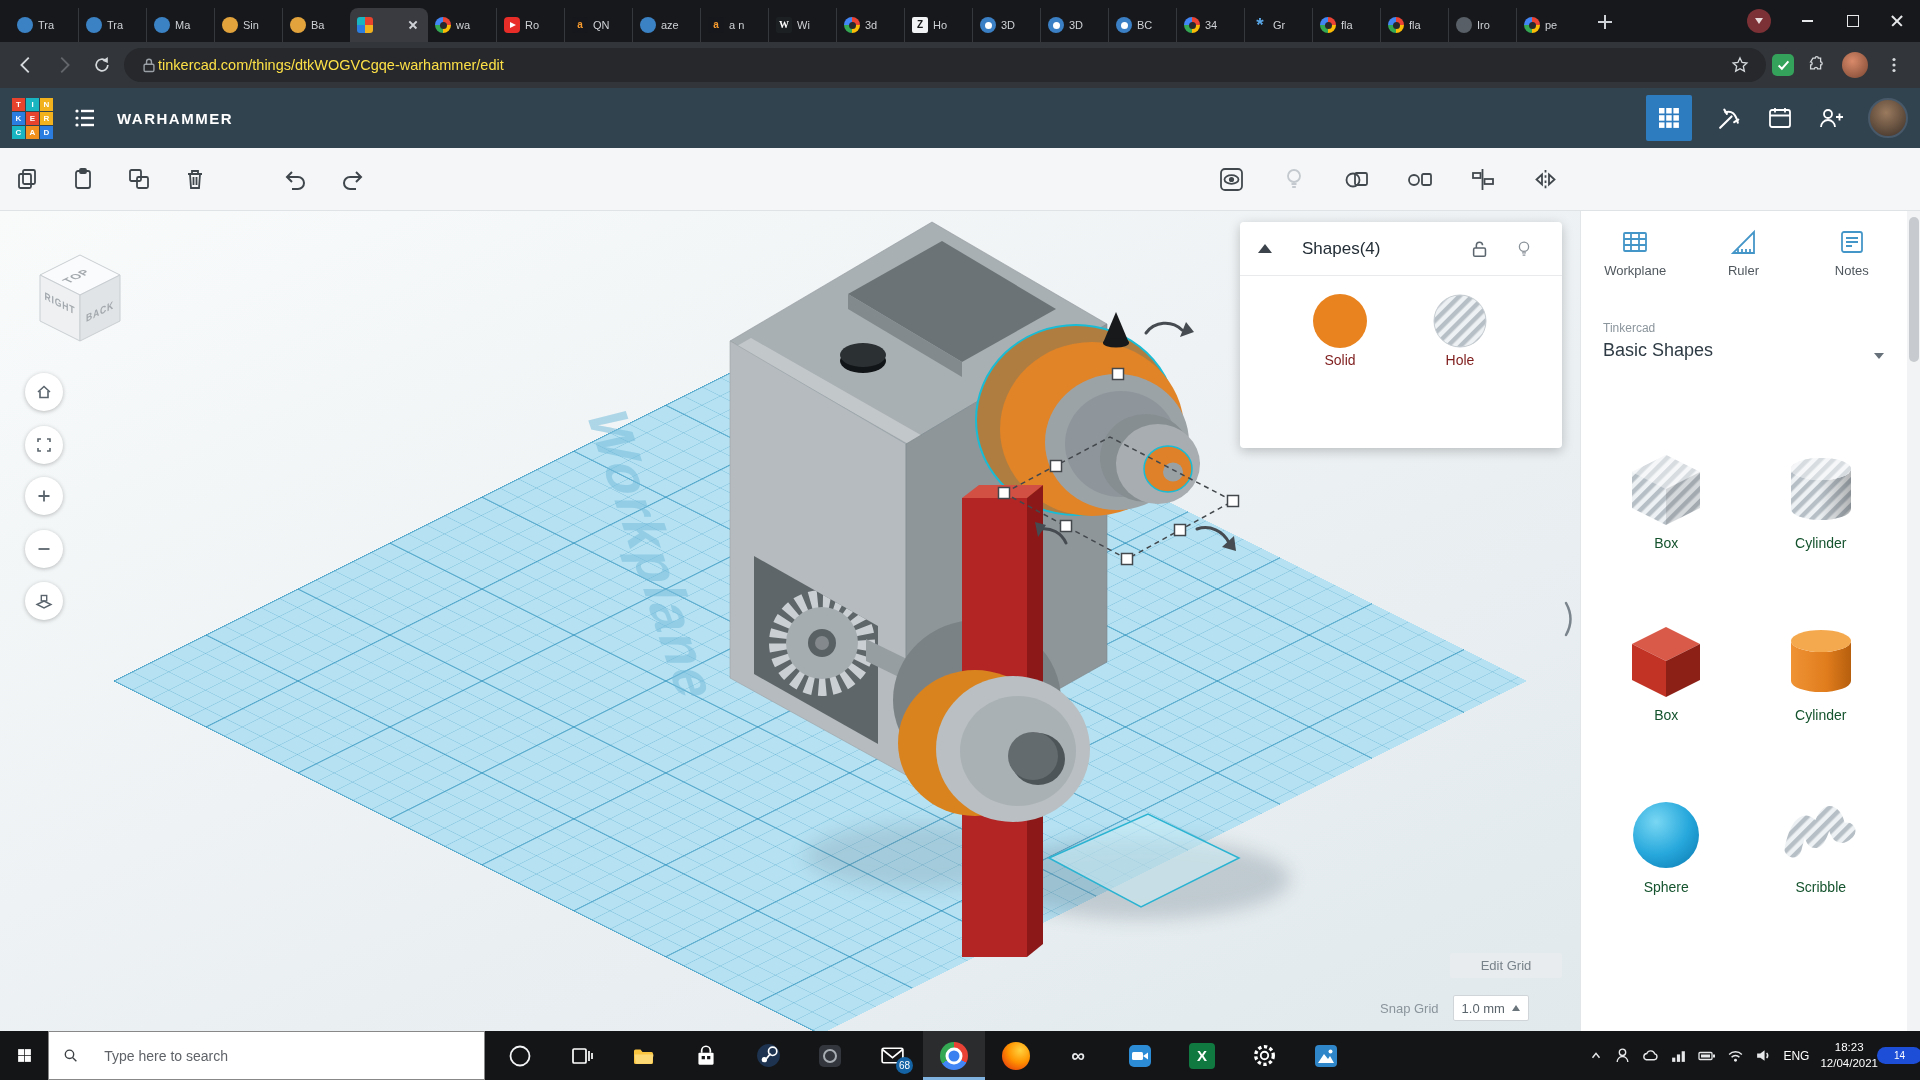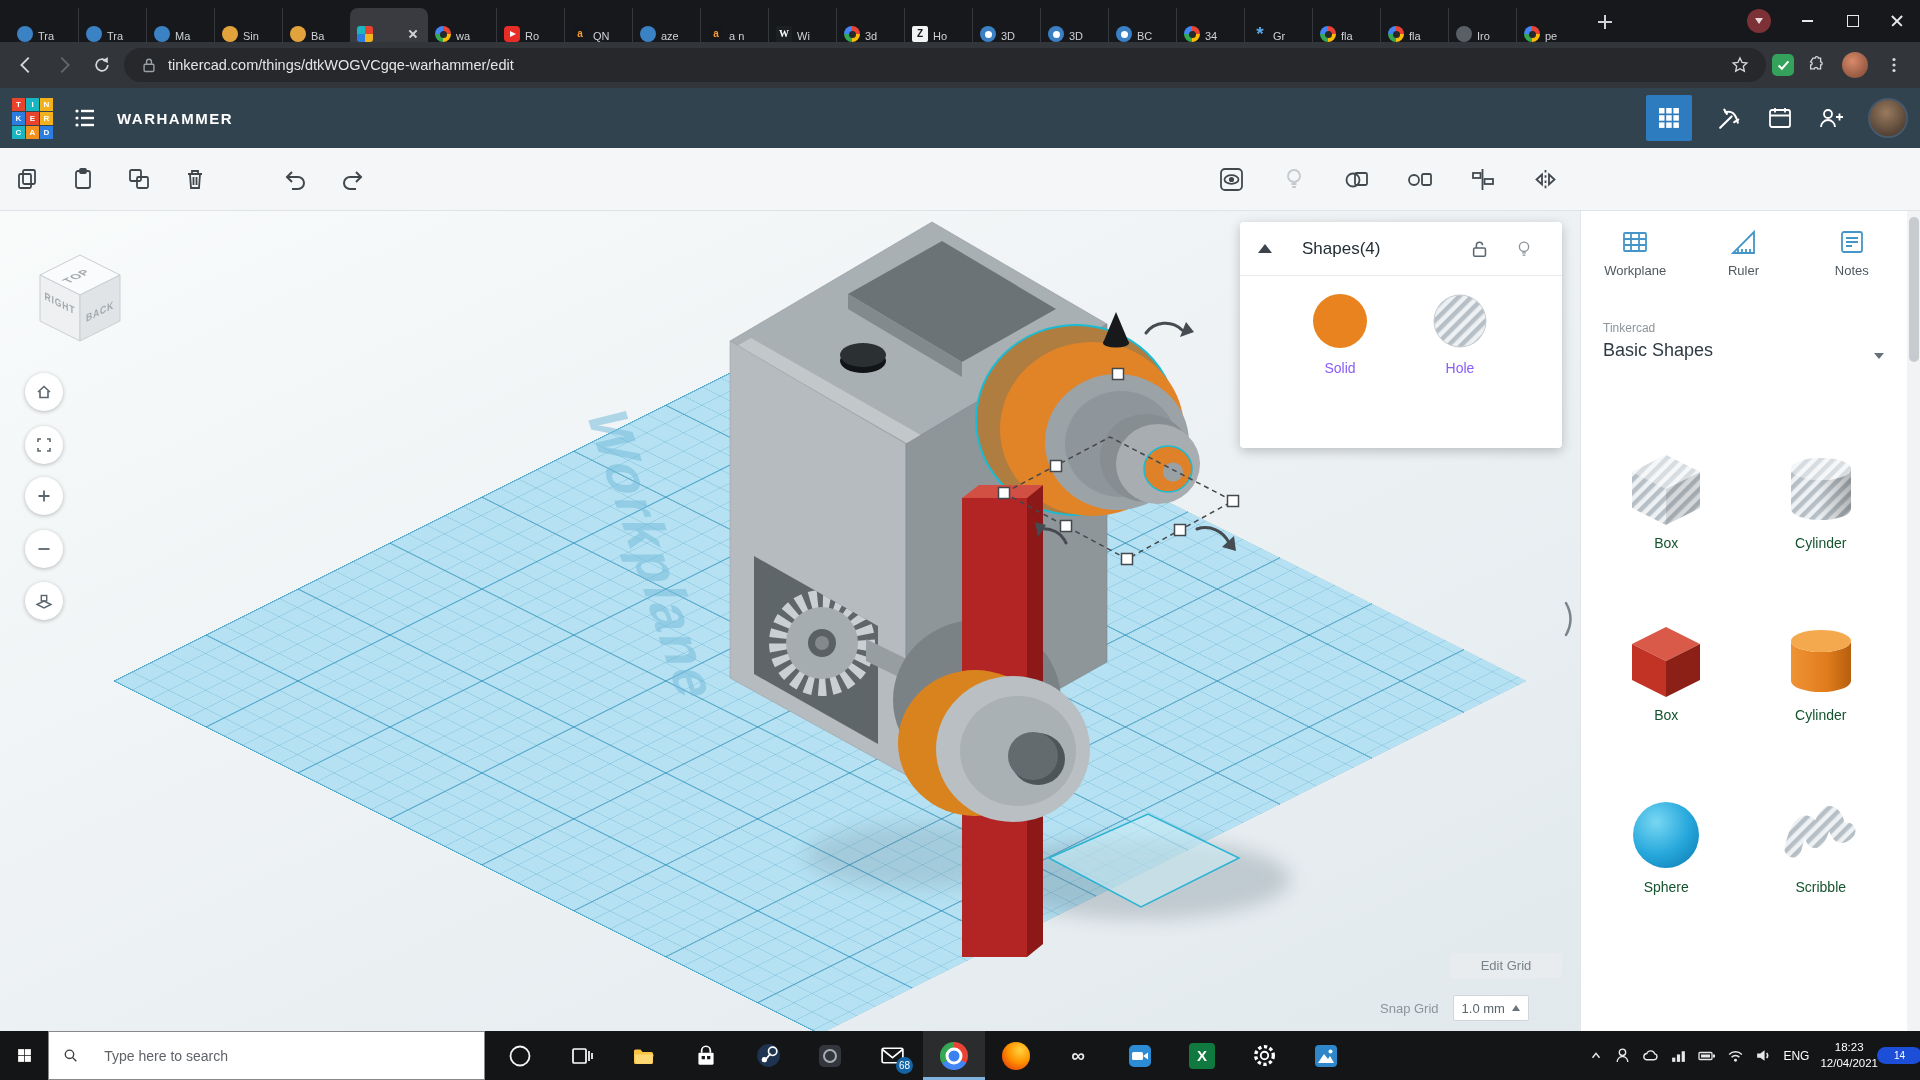--- a/index.html
+++ b/index.html
@@ -2,21 +2,21 @@
 <html><head>
 <meta charset="utf-8">
 <style>
 *{margin:0;padding:0;box-sizing:border-box}
 html,body{width:1920px;height:1080px;overflow:hidden;font-family:"Liberation Sans",sans-serif;background:#000}
 #screen{position:absolute;inset:0;width:1920px;height:1080px;background:#fff}
 
 
 #tabstrip{position:absolute;left:0;top:0;width:1920px;height:42px;background:#17181b;display:flex;align-items:flex-end}
 #tabs{display:flex;align-items:flex-end;margin-left:10px;height:42px}
-.tab{height:34px;width:68px;display:flex;align-items:flex-end;gap:5px;padding:0 7px;color:#cfd2d6;font-size:11px;position:relative}
+.tab{height:34px;width:68px;display:flex;align-items:center;gap:5px;padding:0 7px;color:#cfd2d6;font-size:11px;position:relative}
 .tab:not(.active)+.tab:not(.active){border-left:1px solid #35383c}
 .tab.active{background:#393b41;border-radius:8px 8px 0 0;width:78px}
 .tab-label{overflow:hidden;white-space:nowrap;flex:1}
 .fav{width:16px;height:16px;border-radius:50%;flex:none;display:flex;align-items:center;justify-content:center;font-size:10px;font-weight:bold;line-height:16px}
 .fav-blue{background:#3b82c4}.fav-amber{background:#e2a33c}.fav-dark{background:#585f66}
 .fav-google{background:conic-gradient(#ea4335 0 25%,#fbbc05 0 50%,#34a853 0 75%,#4285f4 0 100%);position:relative}
 .fav-google::after{content:"";position:absolute;inset:4.5px;border-radius:50%;background:#26282c}
 .fav-youtube{background:#e82c27;border-radius:4px}
 .fav-youtube::after{content:"";border-left:6px solid #fff;border-top:3.5px solid transparent;border-bottom:3.5px solid transparent;margin-left:1px}
 .fav-amazon{background:#15171c;color:#f79b2e;border-radius:3px}
@@ -39,21 +39,21 @@
 .wbtn{width:45px;height:42px;display:flex;align-items:center;justify-content:center}
 #btn-min::after{content:"";width:11px;height:1.6px;background:#e6e8ea}
 #btn-max::after{content:"";width:10px;height:10px;border:1.5px solid #e6e8ea}
 #btn-close{position:relative}
 #btn-close::before,#btn-close::after{content:"";position:absolute;width:14px;height:1.6px;background:#e6e8ea;left:15px;top:20px}
 #btn-close::before{transform:rotate(45deg)}#btn-close::after{transform:rotate(-45deg)}
 
 
 #addressbar{position:absolute;top:42px;left:0;width:1920px;height:46px;background:#323539;display:flex;align-items:center;padding:0 10px;gap:6px}
 .nav-ic{width:32px;height:32px;display:flex;align-items:center;justify-content:center;border-radius:50%;flex:none}
-#omnibox{flex:1;height:34px;background:#26282c;border-radius:17px;display:flex;align-items:center;padding:0 16px;gap:10px;color:#e5e5e5;font-size:14.5px}
+#omnibox{flex:1;height:34px;background:#26282c;border-radius:17px;display:flex;align-items:center;padding:0 16px;color:#fde047;font-size:14.5px}
 #url-text{flex:1;white-space:nowrap;overflow:hidden}
 #ext-check{width:22px;height:22px;border-radius:5px;background:#35a25b;display:flex;align-items:center;justify-content:center;flex:none}
 #browser-avatar{width:26px;height:26px;border-radius:50%;background:radial-gradient(circle at 40% 35%,#d98a6a,#7a4632);flex:none;margin:0 4px}
 
 
 #tc-header{position:absolute;top:88px;left:0;width:1920px;height:60px;background:#324350;display:flex;align-items:center;padding:0 12px;gap:20px}
 #tc-logo{display:grid;grid-template-columns:repeat(3,13px);grid-gap:1px;cursor:pointer}
 .logo-tile{width:13px;height:13px;color:#fff;font-size:8px;font-weight:bold;text-align:center;line-height:13px}
 #tc-title{color:#fff;font-size:15px;font-weight:bold;letter-spacing:1.5px}
 #hdr-right{margin-left:auto;display:flex;align-items:center;gap:24px}
@@ -90,21 +90,21 @@
 
 #shapes-panel{position:absolute;left:1240px;top:222px;width:322px;height:226px;background:#fff;border-radius:4px;box-shadow:0 3px 12px rgba(0,0,0,.22);z-index:30}
 #sp-header{height:54px;border-bottom:1px solid #e8eaec;display:flex;align-items:center;position:relative}
 #sp-collapse{margin-left:18px;border-left:7px solid transparent;border-right:7px solid transparent;border-bottom:9px solid #3c434a}
 #sp-title{margin-left:30px;font-size:17px;color:#232e36}
 #sp-lock{position:absolute;right:72px}
 #sp-bulb{position:absolute;right:28px}
 .sp-item{position:absolute;top:72px;width:110px;display:flex;flex-direction:column;align-items:center}
 #sp-solid{left:45px}#sp-hole{left:165px}
 #solid-swatch{width:54px;height:54px;border-radius:50%}
-.sp-label{margin-top:12px;font-size:14px;color:#8b5cf6}
+.sp-label{margin-top:4px;font-size:14px;color:#7f1d1d}
 
 
 #sidebar{position:absolute;top:211px;left:1580px;width:340px;height:820px;background:#fff;border-left:1px solid #e3e6e8}
 #sb-tools{position:absolute;top:16px;left:0;right:14px;display:flex}
 .sb-tool{flex:1;display:flex;flex-direction:column;align-items:center;gap:6px;font-size:13px;color:#50585e}
 #sb-library{position:absolute;top:110px;left:22px}
 #sb-brand{font-size:12px;color:#8b959c}
 #sb-libname{font-size:18px;color:#2f3b44;margin-top:5px}
 #sb-lib-caret{position:absolute;right:36px;top:142px}
 #shape-grid{position:absolute;top:236px;left:14px;right:28px;display:grid;grid-template-columns:1fr 1fr;row-gap:68px;column-gap:12px}

